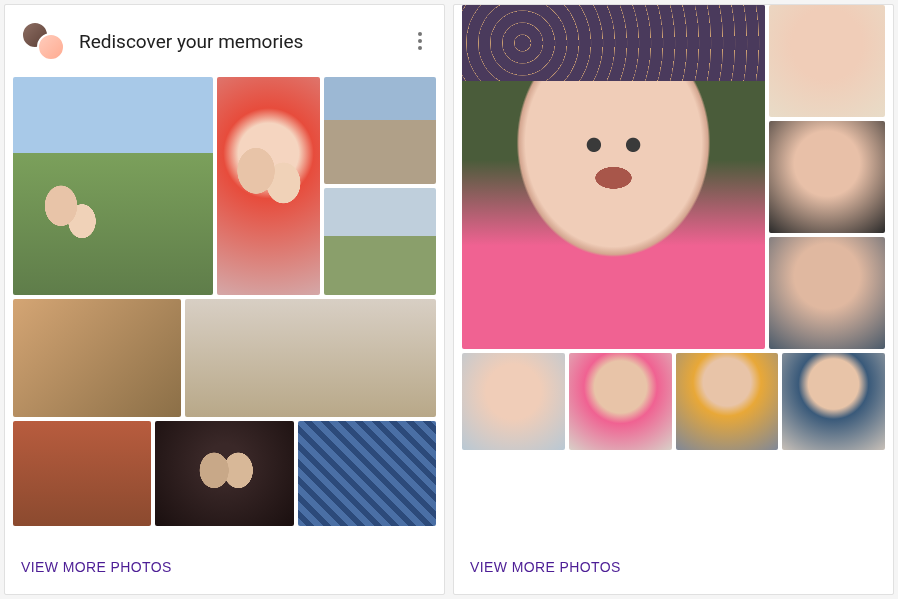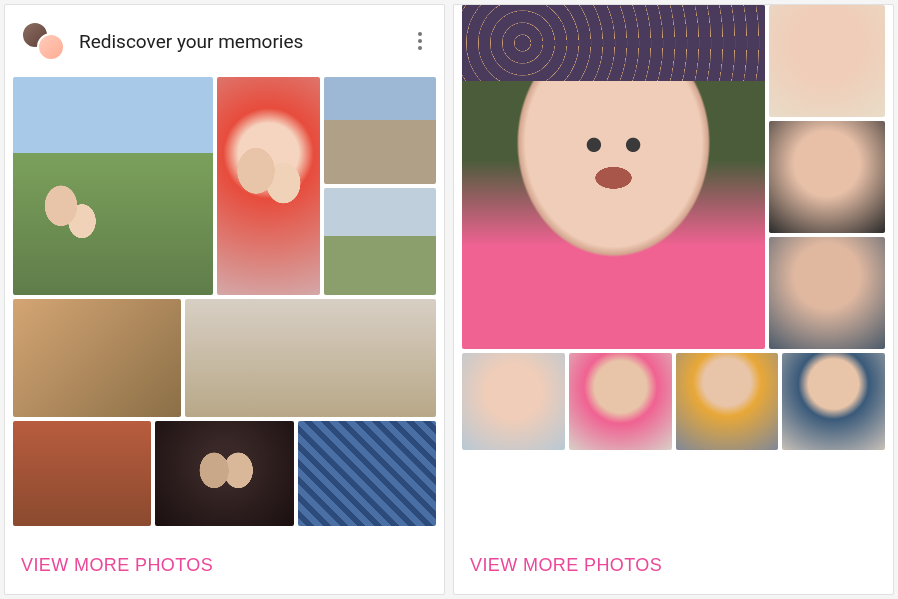--- a/index.html
+++ b/index.html
@@ -100,22 +100,22 @@
     .cardB .r1 { height: 344px; }
     .cardB .r2 { height: 97px; }
     .cardB .r1 .hero { flex: 1; }
     .cardB .r1 .side { width: 116px; display:flex; flex-direction:column; gap:4px;}
     .cardB .r1 .side .ph { flex:1; }
     .cardB .r2 .ph { flex:1; }
     .card-footer {
       padding: 18px 16px;
     }
     .view-more {
-      color: #ec4899;
-      font-size: 18px;
+      color: #4c1d95;
+      font-size: 14px;
       font-weight: 500;
       letter-spacing: 0.4px;
       cursor: pointer;
       background: none;
       border: none;
       text-align: left;
     }
     
     .p-park { background: linear-gradient(to bottom,#a8c9e8 35%,#7ba05b 35%,#5f7d4a); }
     .p-park::after{content:'';position:absolute;left:20px;bottom:10px;width:70px;height:110px;background:radial-gradient(ellipse 40px 50px at 40% 28%,#e8c4a8 40%,transparent 41%),radial-gradient(ellipse 34px 42px at 70% 42%,#f0d2b8 40%,transparent 41%);}

